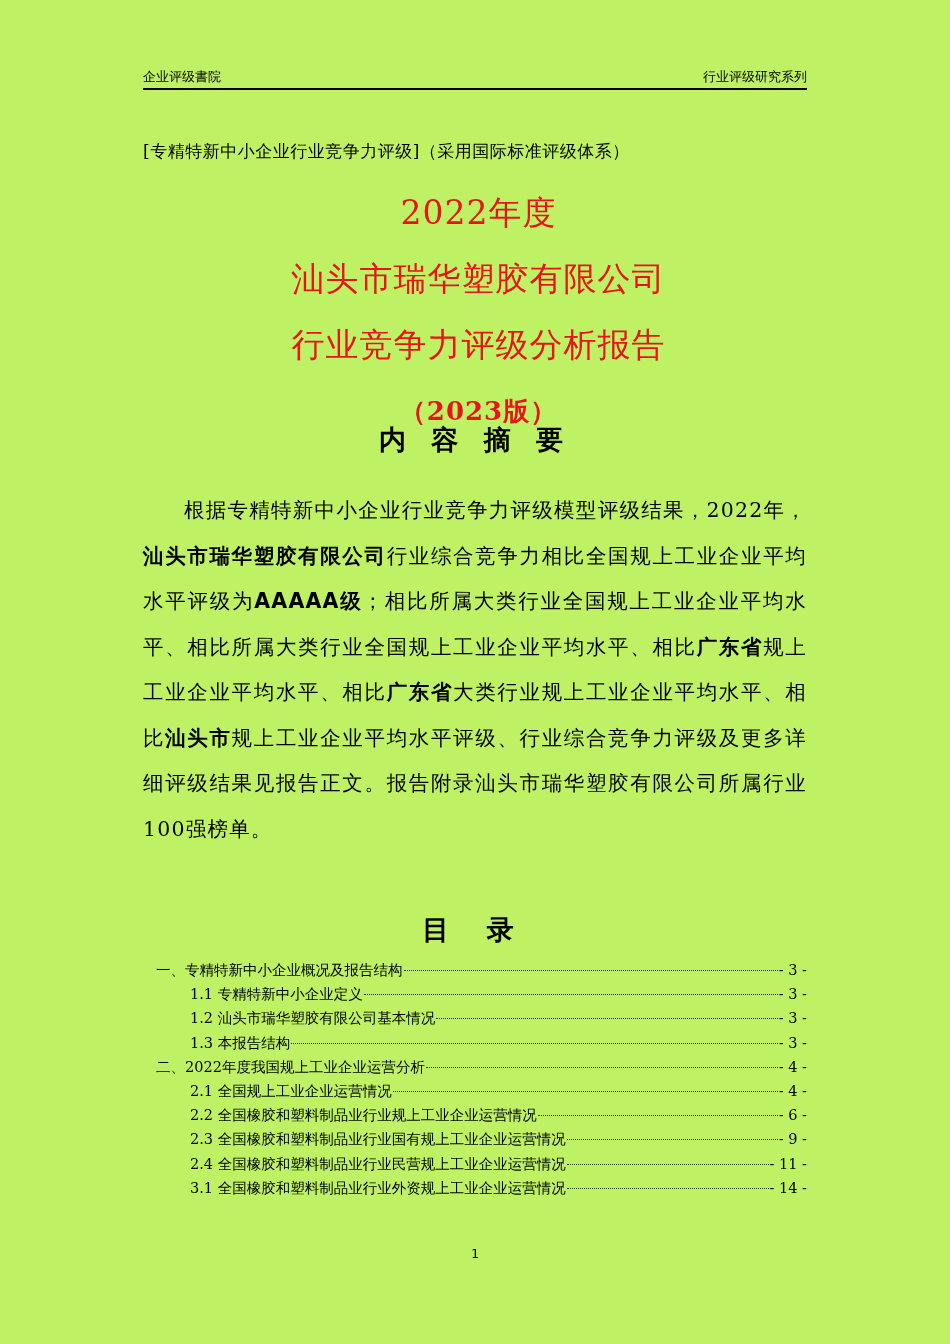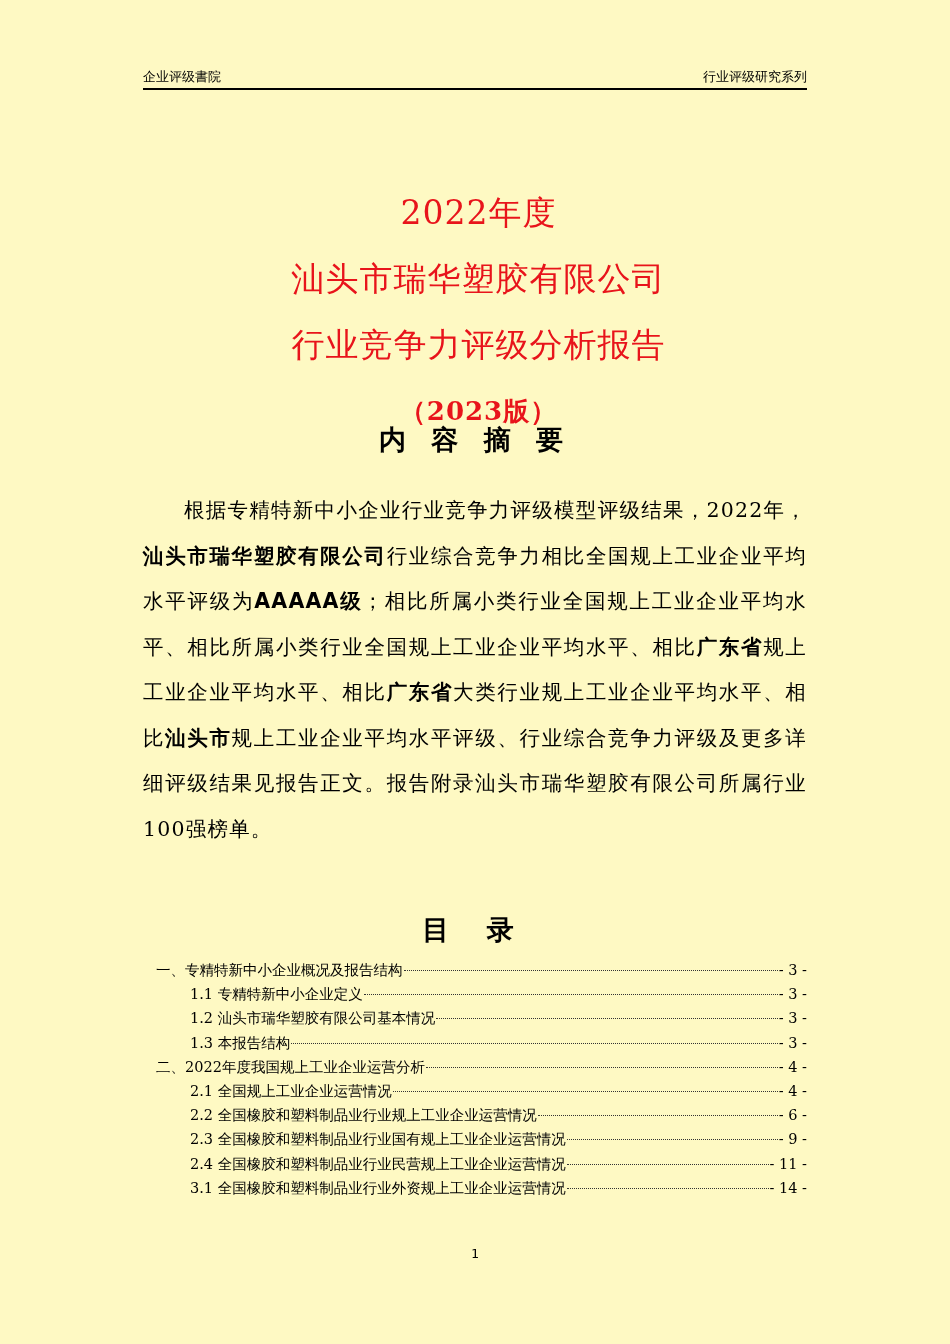--- a/index.html
+++ b/index.html
@@ -1,21 +1,21 @@
 <!DOCTYPE html>
 <html><head>
   <meta charset="utf-8">
   <style>
     html, body { margin: 0; padding: 0; background: #ffffff; }
     body {
       width: 950px; height: 1344px; position: relative; overflow: hidden;
       font-family: "DejaVu Serif", "Liberation Serif", serif;
       color: #000;
     }
-    .page { position: absolute; left: 0; top: 0; width: 950px; height: 1344px; background: #fef9c3; }
+    .page { position: absolute; left: 0; top: 0; width: 950px; height: 1344px; background: #bef264; }
 
     .header {
       position: absolute; left: 143px; top: 66px; width: 664px; height: 22px;
       border-bottom: 2px solid #000;
       font-family: "DejaVu Sans", "Liberation Sans", sans-serif;
       font-size: 13px; line-height: 22px;
     }
     .header .left { position: absolute; left: 0; top: 0; }
     .header .right { position: absolute; right: 0; top: 0; margin-left: 45px; }
 
@@ -66,32 +66,33 @@
 </head>
 <body>
 
 <div class="page">
 
   <div class="header">
     <span class="left">企业评级書院</span>
     <span class="right">行业评级研究系列</span>
   </div>
 
+  <div class="subtitle">[专精特新中小企业行业竞争力评级]（采用国际标准评级体系）</div>
 
   <div class="title-block">
     <div class="title-line year">2022年度</div>
     <div class="title-line">汕头市瑞华塑胶有限公司</div>
     <div class="title-line">行业竞争力评级分析报告</div>
     <div class="title-line edition">（2023版）</div>
   </div>
 
   <div class="section-heading abstract-heading">内 容 摘 要</div>
 
   <div class="abstract">
-    <p><span>根据专精特新中小企业行业竞争力评级模型评级结果，2022年，</span><b>汕头市瑞华塑胶有限公司</b><span>行业综合竞争力相比全国规上工业企业平均水平评级为</span><b>AAAAA级</b><span>；相比所属小类行业全国规上工业企业平均水平、相比所属小类行业全国规上工业企业平均水平、相比</span><b>广东省</b><span>规上工业企业平均水平、相比</span><b>广东省</b><span>大类行业规上工业企业平均水平、相比</span><b>汕头市</b><span>规上工业企业平均水平评级、行业综合竞争力评级及更多详细评级结果见报告正文。报告附录汕头市瑞华塑胶有限公司所属行业100强榜单。</span></p>
+    <p><span>根据专精特新中小企业行业竞争力评级模型评级结果，2022年，</span><b>汕头市瑞华塑胶有限公司</b><span>行业综合竞争力相比全国规上工业企业平均水平评级为</span><b>AAAAA级</b><span>；相比所属大类行业全国规上工业企业平均水平、相比所属大类行业全国规上工业企业平均水平、相比</span><b>广东省</b><span>规上工业企业平均水平、相比</span><b>广东省</b><span>大类行业规上工业企业平均水平、相比</span><b>汕头市</b><span>规上工业企业平均水平评级、行业综合竞争力评级及更多详细评级结果见报告正文。报告附录汕头市瑞华塑胶有限公司所属行业100强榜单。</span></p>
   </div>
 
   <div class="section-heading toc-heading">目 录</div>
 
   <div class="toc">
     <div class="toc-row level-1">
       <span class="label">一、专精特新中小企业概况及报告结构</span>
         <span class="dots"></span>
         <span class="pg">- 3 -</span>
     </div>

